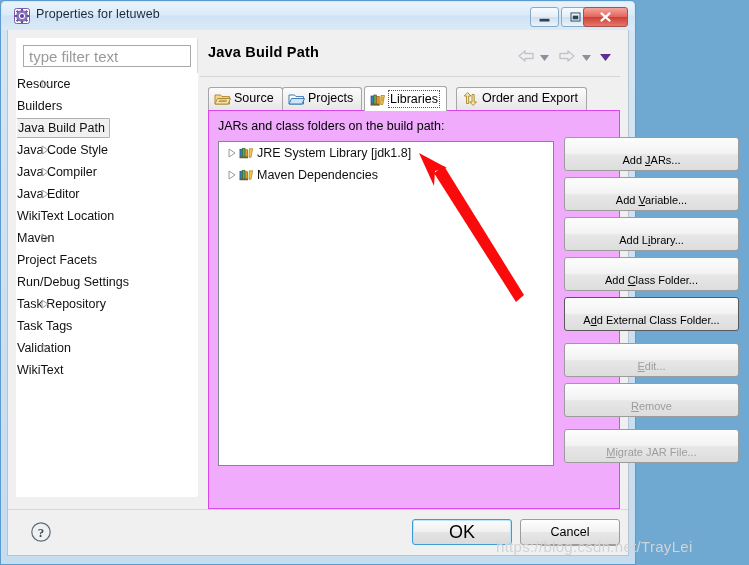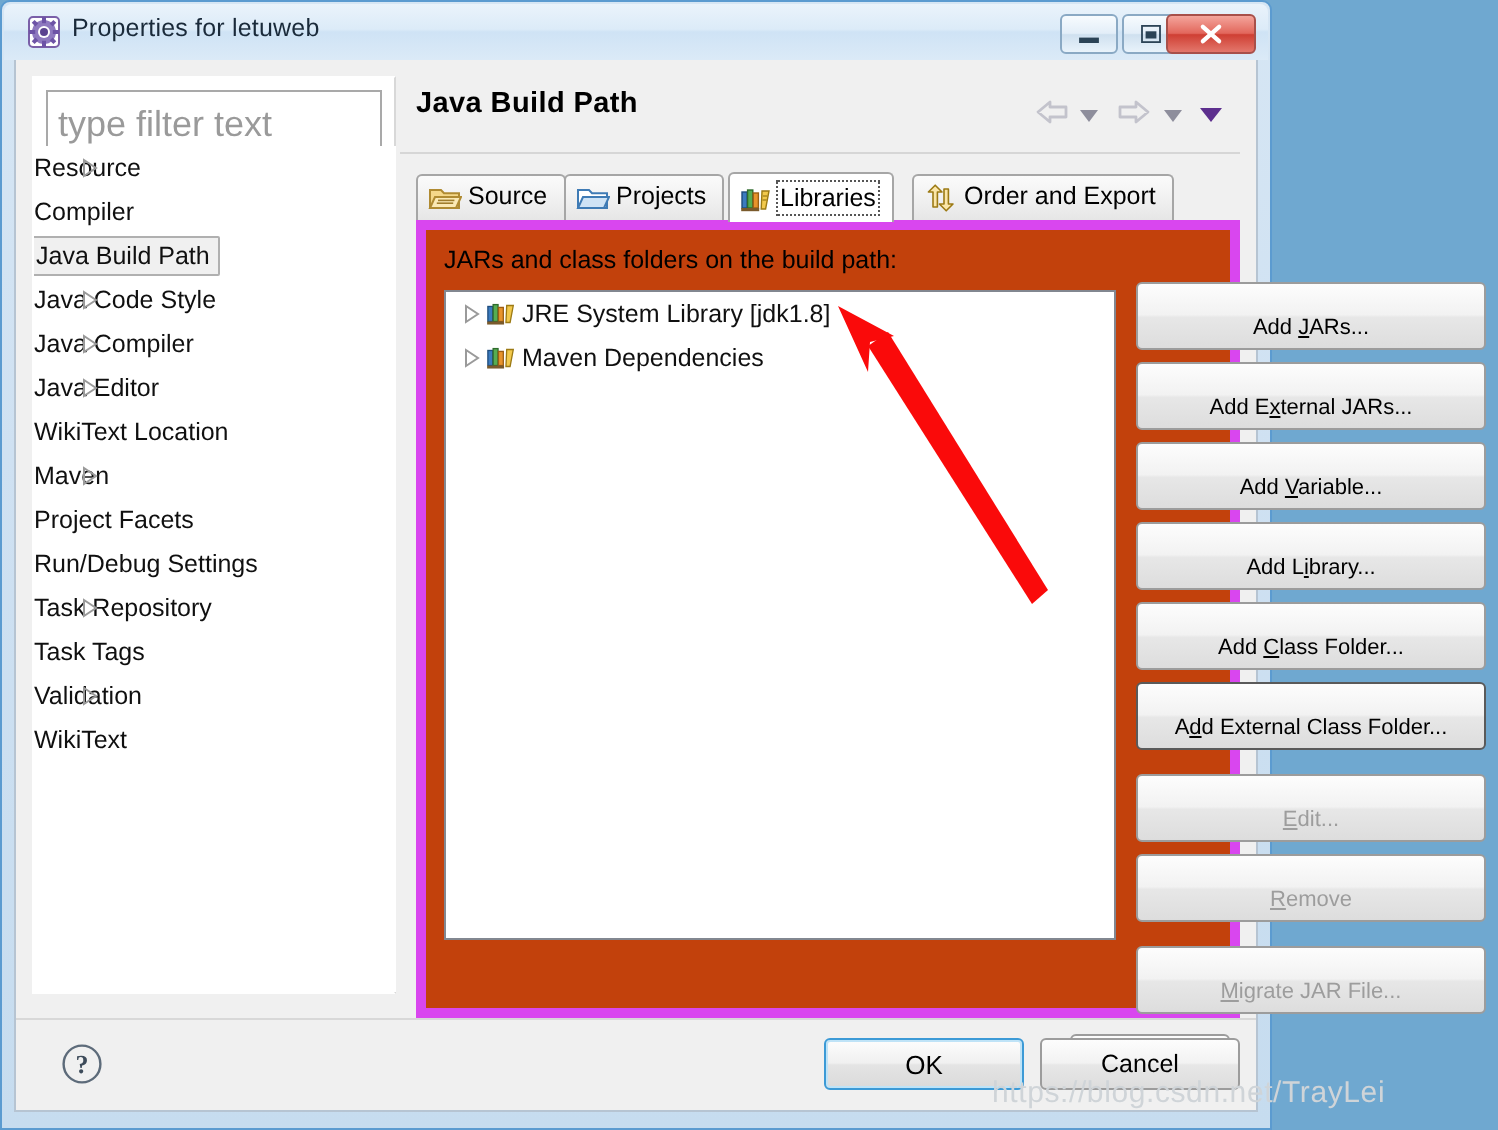--- a/index.html
+++ b/index.html
@@ -61,22 +61,22 @@
     background:#ffffff;
     border:1px solid #ffffff;
     border-right:1px solid #d8d8d8;
     box-sizing:border-box;
   }
   #filter-input{
     position:absolute;left:6px;top:6px;width:168px;height:22px;
     box-sizing:border-box;
     border:1px solid #a9a9a9;
     background:#ffffff;
-    font-family:inherit;font-size:18px;color:#111;
-    padding:16px 5px;outline:none;
+    font-family:inherit;font-size:15px;color:#111;
+    padding:4px 5px;outline:none;
   }
   #filter-input::placeholder{color:#9a9a9a;}
   #tree{
     position:absolute;left:0;top:34px;width:181px;bottom:0;
     background:#ffffff;overflow:hidden;
   }
   .tnode{
     position:relative;height:22px;line-height:22px;
     white-space:nowrap;
     font-size:12.5px;color:#101010;cursor:default;
@@ -130,21 +130,21 @@
   }
   .tab.active .tablabel{
     outline:1px dotted #555;outline-offset:1px;
   }
   .tabicon{position:absolute;left:5px;top:3px;width:17px;height:16px;}
   .tab.active .tabicon{top:5px;}
 
   
   #tabpanel{
     position:absolute;left:8px;right:0;top:72px;bottom:0;
-    border:5px solid #d946ef;background:#c2410c;
+    border:1px solid #d946ef;background:#f0abfc;
     box-sizing:border-box;
   }
   #panel-caption{
     position:absolute;left:9px;top:8px;font-size:12.5px;color:#000;
   }
   #listbox{
     position:absolute;left:9px;top:30px;width:336px;height:325px;
     background:#ffffff;border:1px solid #828790;box-sizing:border-box;
     overflow:hidden;
   }
@@ -189,21 +189,21 @@
   }
   #help-icon{
     position:absolute;left:22px;bottom:12px;width:22px;height:22px;
   }
   #ok{
     position:absolute;right:116px;bottom:10px;width:100px;height:26px;
     box-sizing:border-box;
     border:1px solid #3c9ad6;border-radius:3px;
     background:linear-gradient(to bottom,#fdfdfd 0%,#f0f0f0 48%,#e4e4e4 52%,#dadada 100%);
     box-shadow:0 0 0 1px #bfe3f7 inset;
-    font-family:inherit;font-size:13px;cursor:default;
+    font-family:inherit;font-size:18px;cursor:default;
   }
   #cancel{
     position:absolute;right:8px;bottom:10px;width:100px;height:26px;
     box-sizing:border-box;
     border:1px solid #9c9c9c;border-radius:3px;
     background:linear-gradient(to bottom,#fdfdfd 0%,#f2f2f2 48%,#e7e7e7 52%,#ddd 100%);
     font-family:inherit;font-size:12.5px;cursor:default;
   }
 
   
@@ -275,21 +275,21 @@
         <div class="tnode">
           <span class="twist">
             <svg width="10" height="22" viewBox="0 0 10 22">
                 <polygon points="2,7 8,11 2,15" fill="none" stroke="#9a9a9a"></polygon>
               </svg>
           </span>
           <span class="tlabel">Resource</span>
         </div>
 
         <div class="tnode">
-          <span class="tlabel">Compiler</span>
+          <span class="tlabel">Builders</span>
         </div>
 
         <div class="tnode sel">
           <span class="tlabel">Java Build Path</span>
         </div>
 
         <div class="tnode">
           <span class="twist">
             <svg width="10" height="22" viewBox="0 0 10 22">
                 <polygon points="2,7 8,11 2,15" fill="none" stroke="#9a9a9a"></polygon>
@@ -493,21 +493,20 @@
                 <path d="M11 3.5 L14.5 3.5 L12.8 12.5 L10.6 12.5 Z" fill="#f2c94c" stroke="#9c7a14" stroke-width="0.7"></path>
               </svg>
             </span>
             <span>Maven Dependencies</span>
           </div>
 
         </div>
 
         <div id="btncol">
           <button class="xbtn">Add <u>J</u>ARs...</button>
-          <button class="xbtn">Add E<u>x</u>ternal JARs...</button>
           <button class="xbtn">Add <u>V</u>ariable...</button>
           <button class="xbtn">Add L<u>i</u>brary...</button>
           <button class="xbtn">Add <u>C</u>lass Folder...</button>
           <button class="xbtn focusring">A<u>d</u>d External Class Folder...</button>
           <button class="xbtn gap" disabled=""><u>E</u>dit...</button>
           <button class="xbtn" disabled=""><u>R</u>emove</button>
           <button class="xbtn gap" disabled=""><u>M</u>igrate JAR File...</button>
         </div>
 
         <button id="apply"><u>A</u>pply</button>

